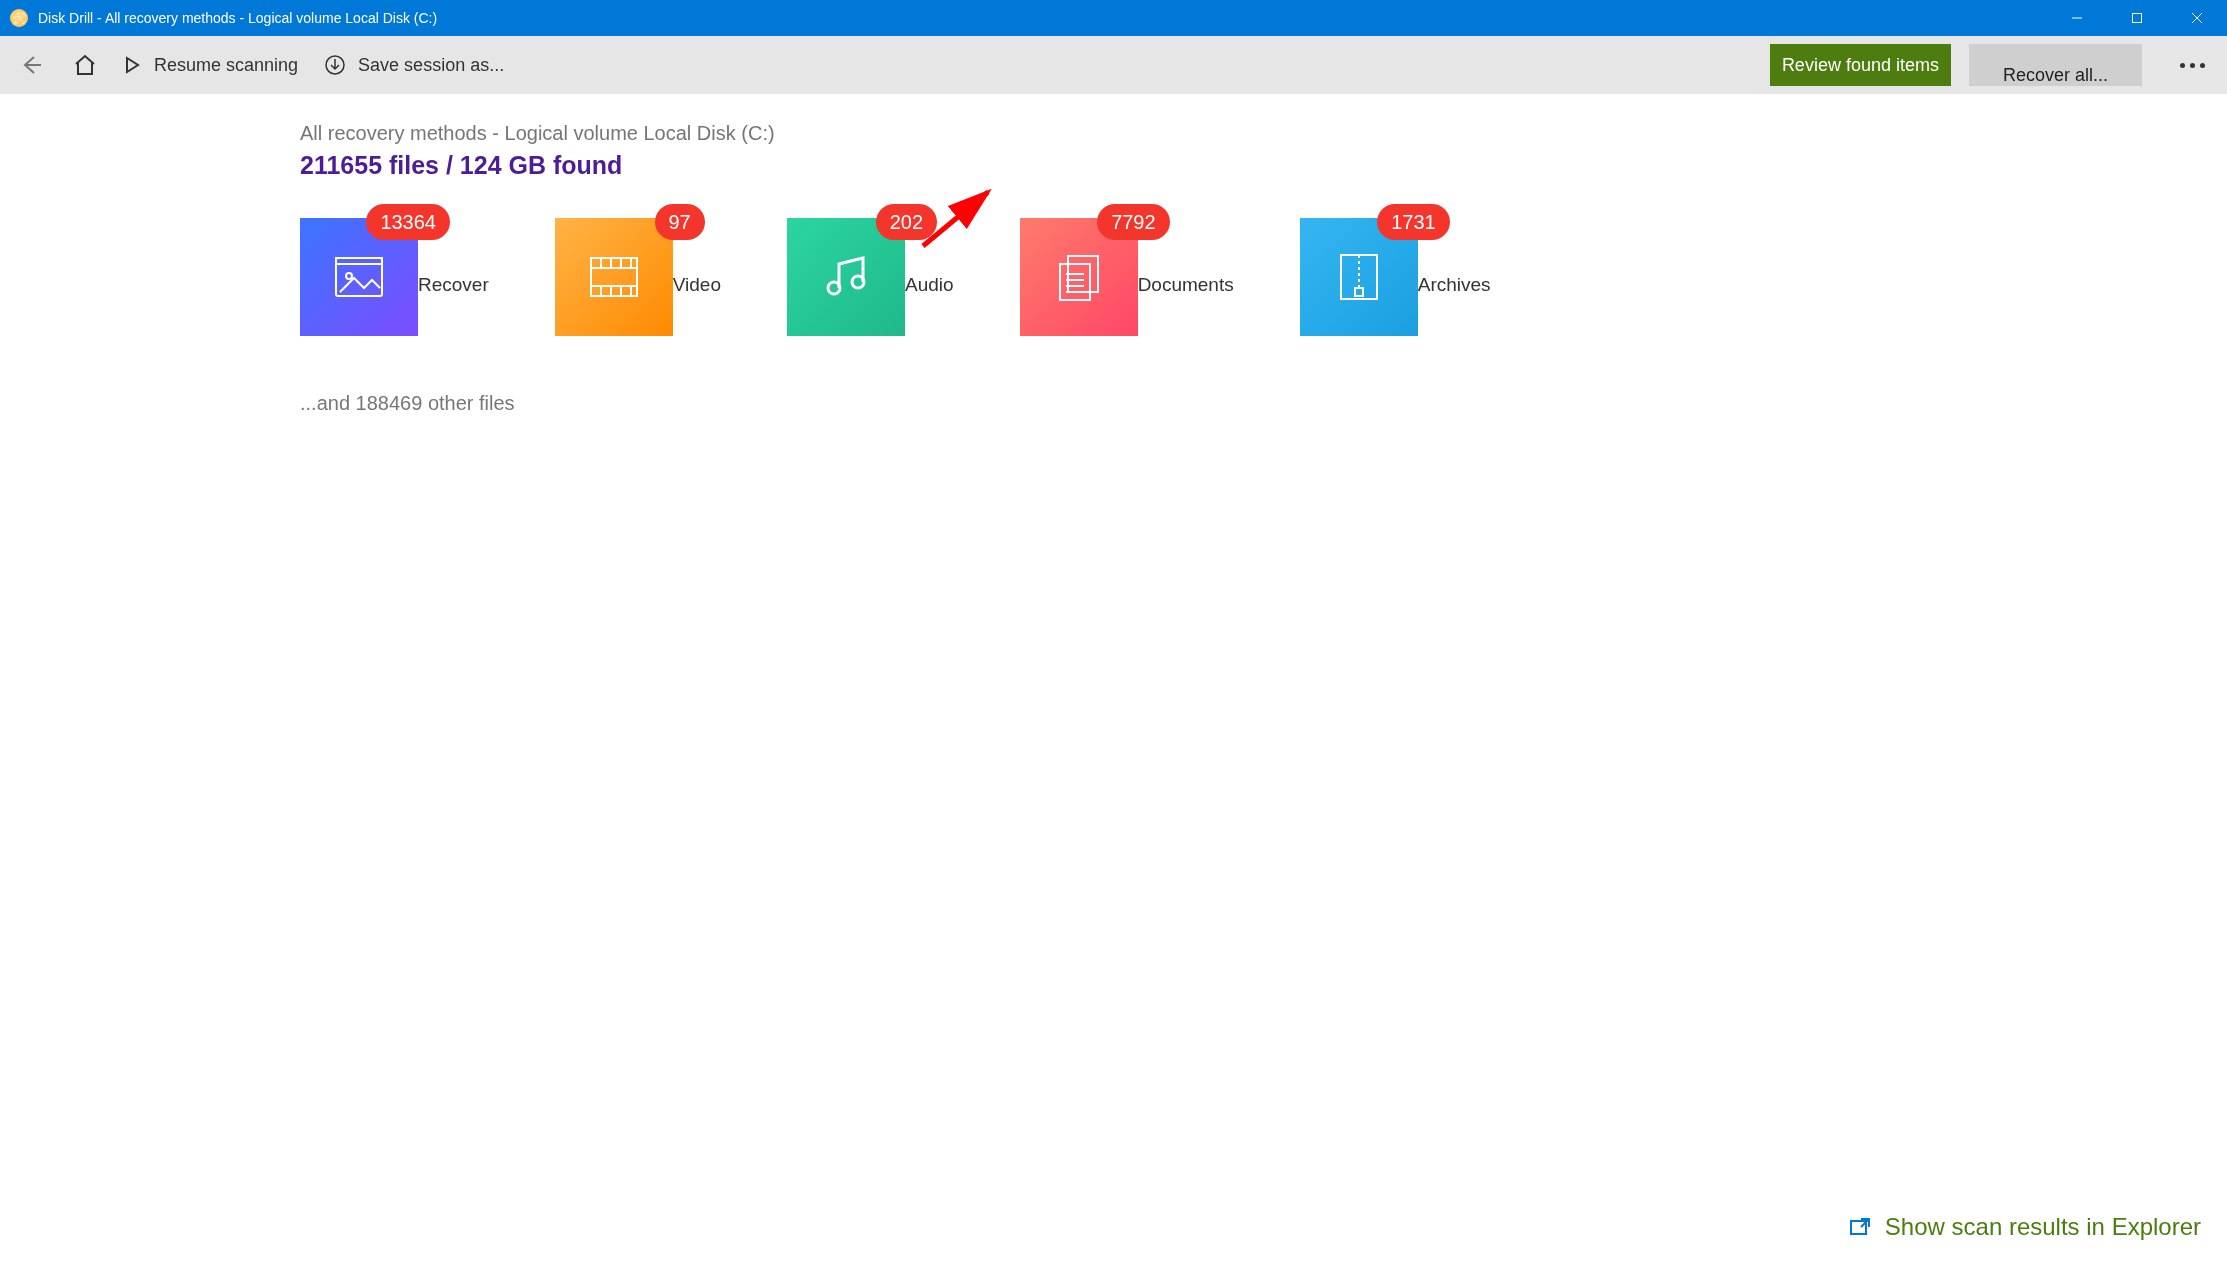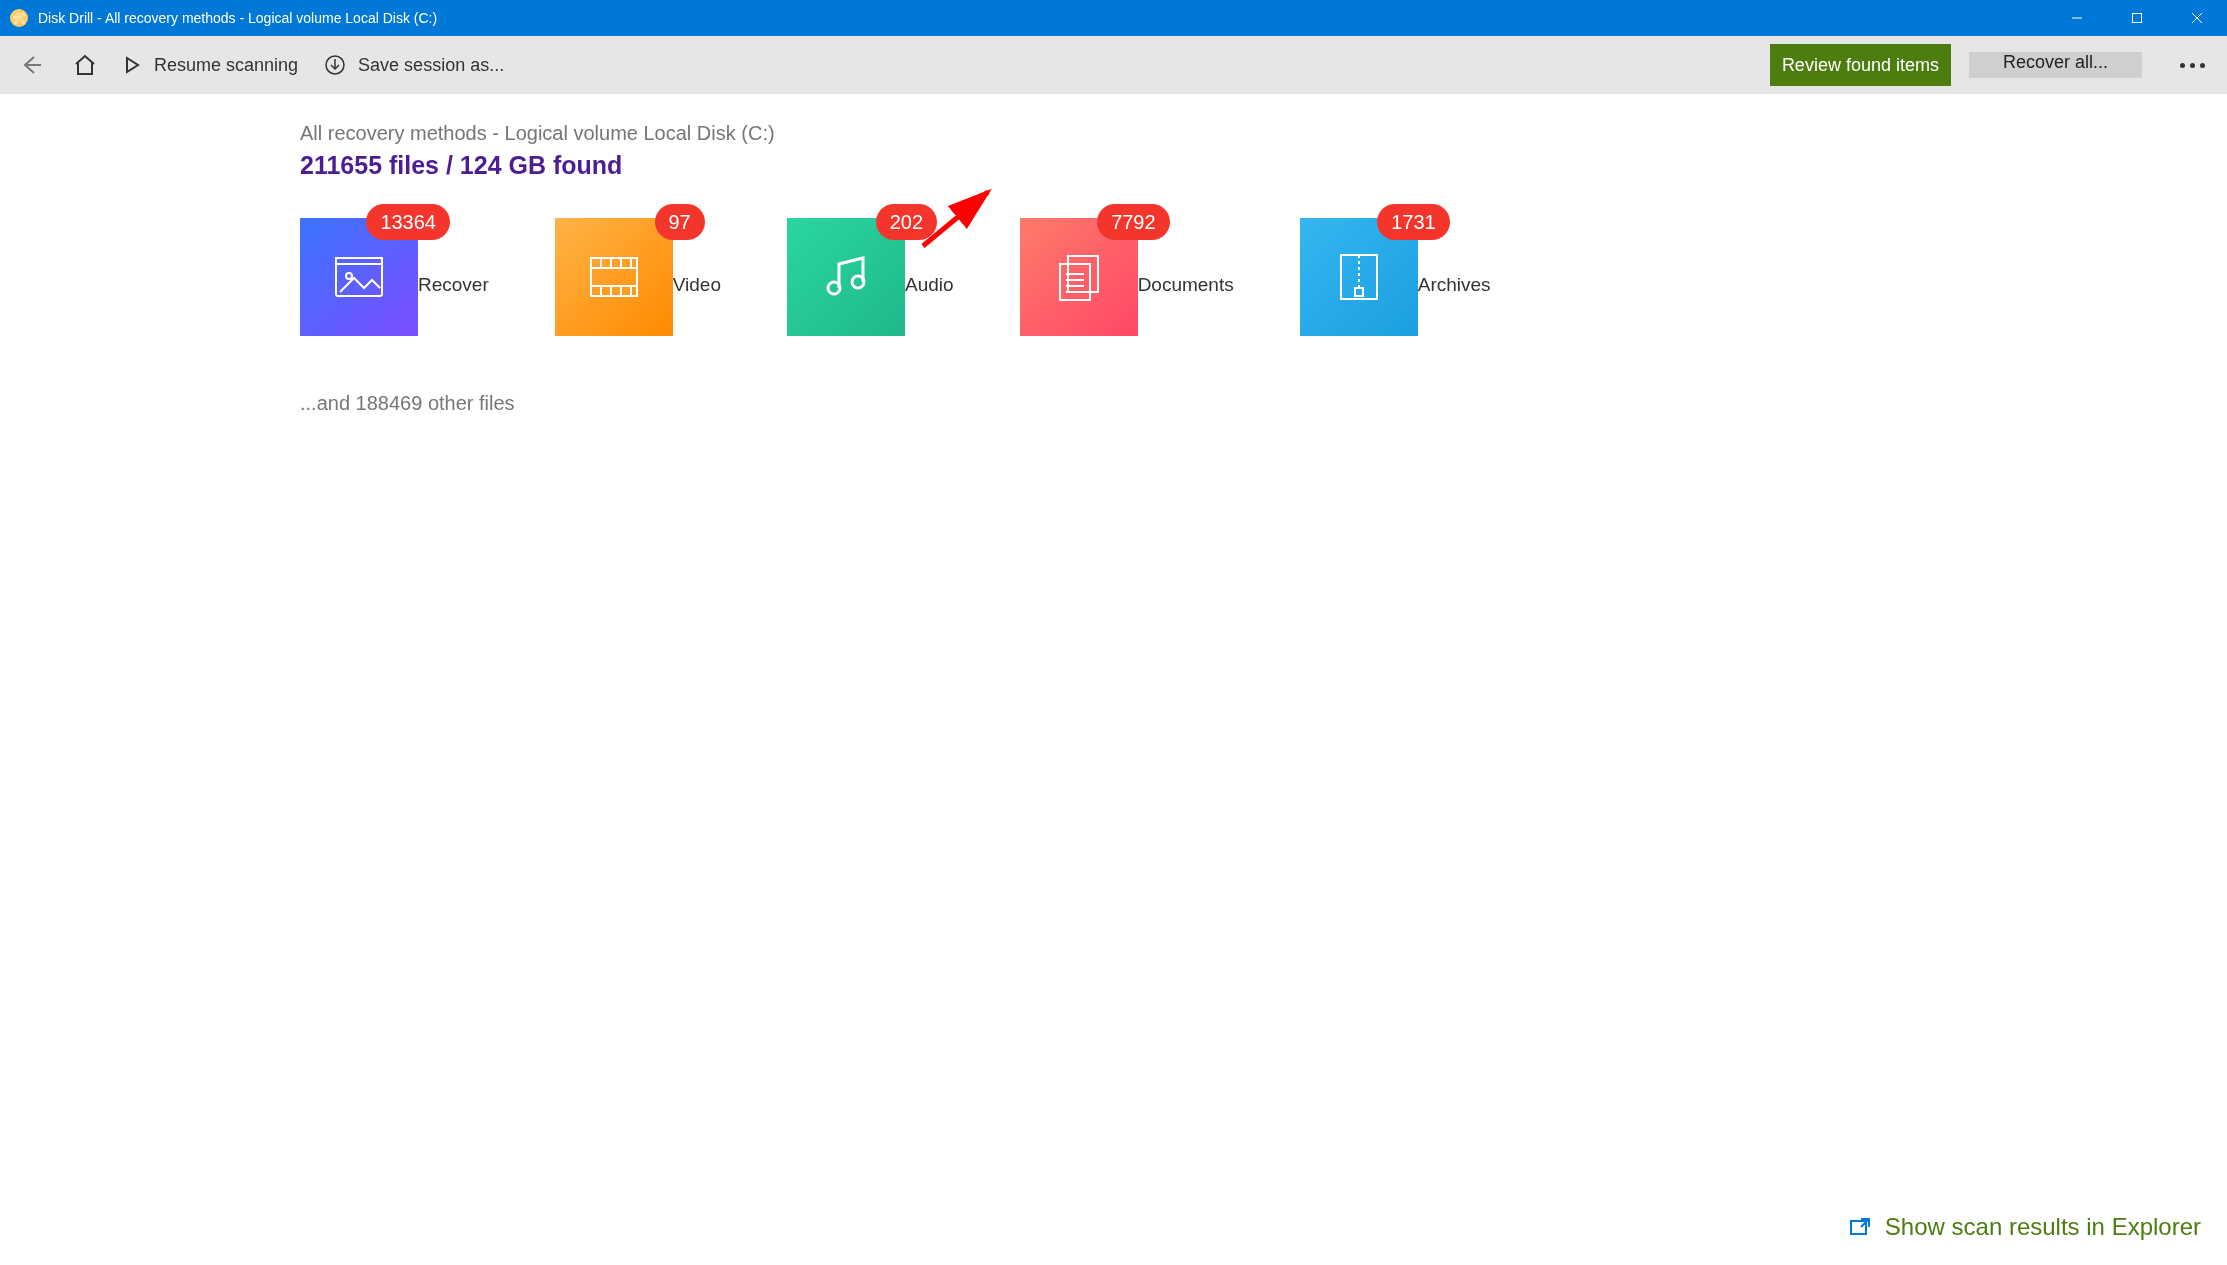--- a/index.html
+++ b/index.html
@@ -61,23 +61,23 @@
     height: 42px;
     padding: 0 12px;
     display: flex; align-items: center; justify-content: center;
     font-size: 18px;
     cursor: pointer;
     margin-right: 18px;
   }
   .btn-secondary {
     background: #cfcfcf;
     color: #222;
-    height: 26px;
+    height: 42px;
     padding: 0 34px;
-    display: flex; align-items: flex-start; justify-content: center;
+    display: flex; align-items: flex-end; justify-content: center;
     font-size: 18px;
     cursor: pointer;
     margin-right: 30px;
   }
   .more-dots {
     display: flex; gap: 5px;
     cursor: pointer;
     padding: 8px;
   }
   .more-dots span {

